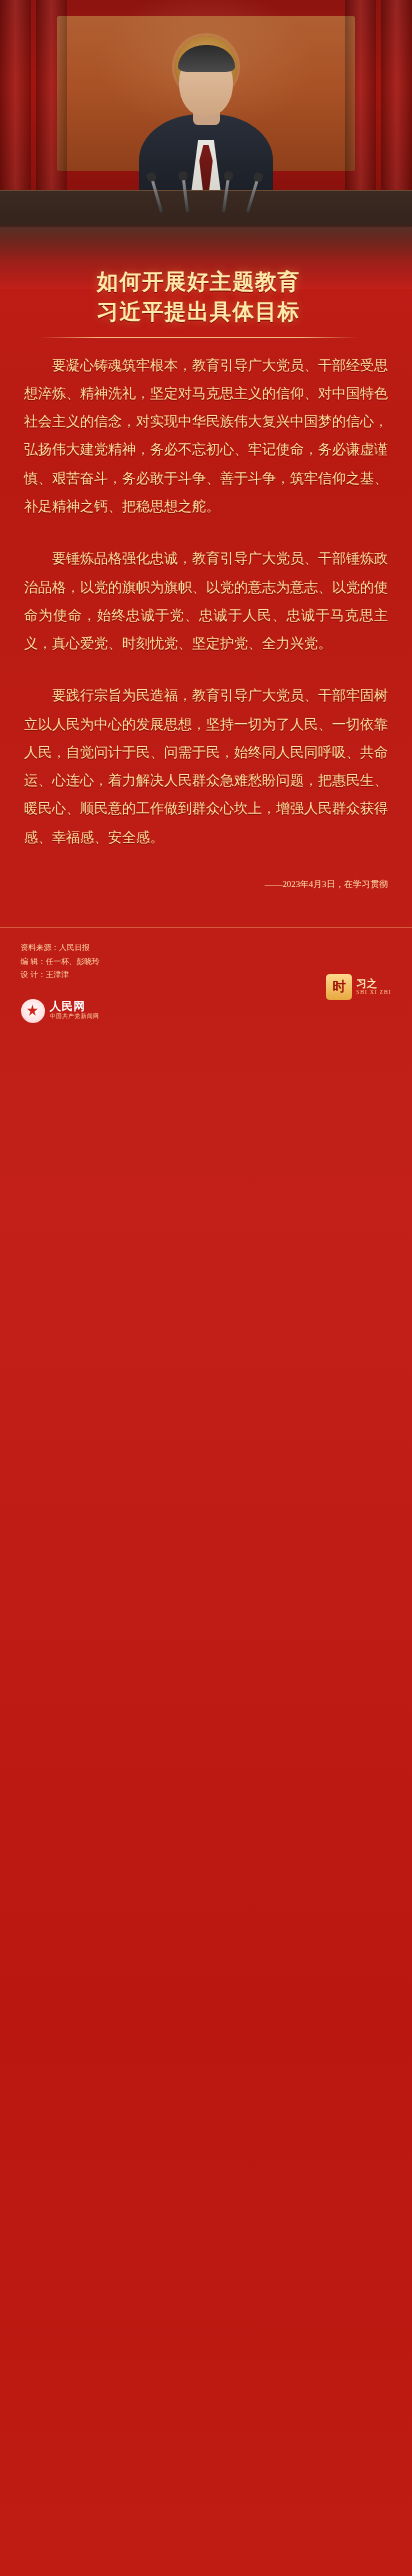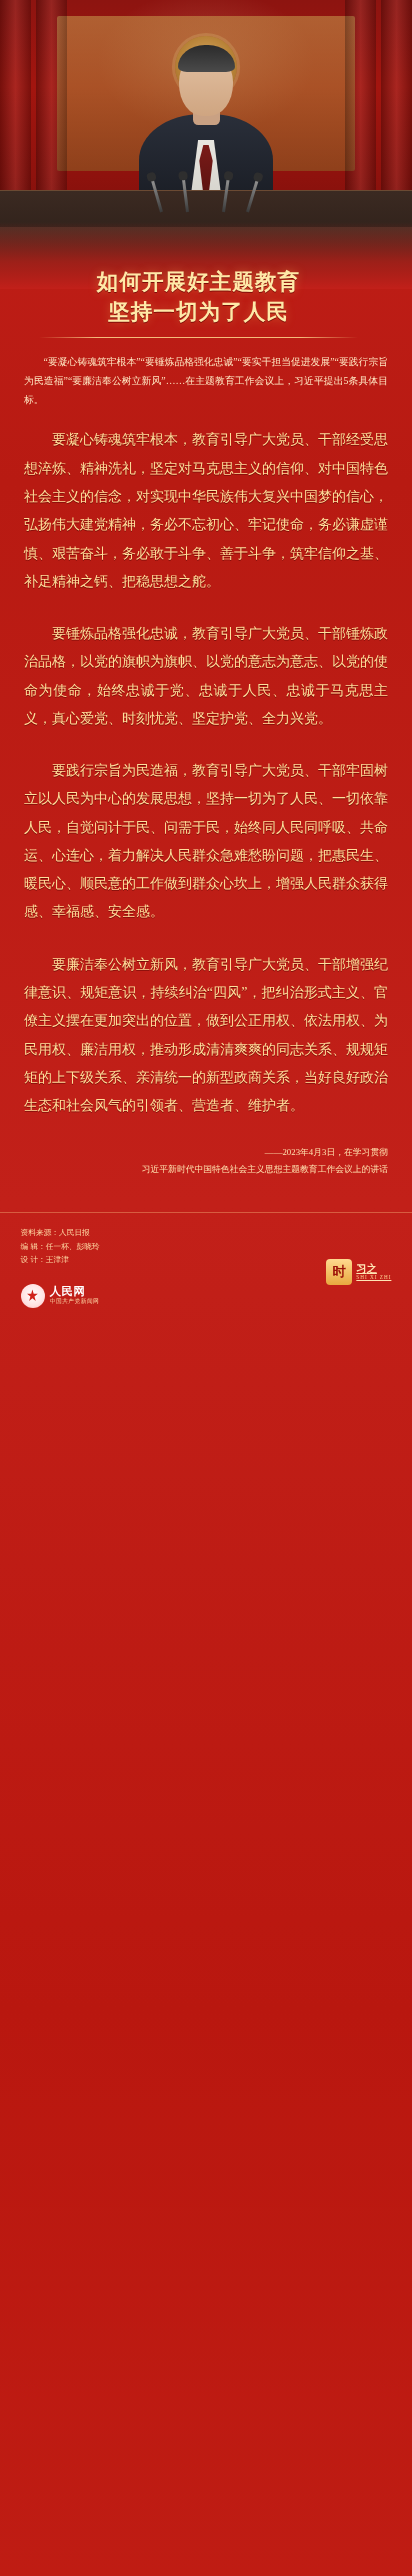--- a/index.html
+++ b/index.html
@@ -277,21 +277,20 @@
     display: flex;
     align-items: center;
     justify-content: center;
   }
   .badge-label {
     color: #ffe6b4;
     font-family: "Liberation Serif", serif;
     font-size: 10.3px;
     font-weight: bold;
     line-height: 1.15;
-    text-decoration: underline;
   }
   .badge-label small {
     display: block;
     font-size: 5.2px;
     letter-spacing: 1px;
     font-weight: normal;
     color: #ffcf92;
   }
 </style>
 </head>
@@ -327,35 +326,32 @@
         <div class="mic m3"></div>
         <div class="mic m4"></div>
       </div>
 
       <div class="photo-fade"></div>
     </div>
   </div>
 
   <div class="title-band">
     <div class="title-line">如何开展好主题教育</div>
-    <div class="title-line">坚持一切为了人民</div>
+    <div class="title-line">习近平提出具体目标</div>
     <div class="rule"></div>
   </div>
 
   <div class="content">
-    <p class="lede">“要凝心铸魂筑牢根本”“要锤炼品格强化忠诚”“要实干担当促进发展”“要践行宗旨为民造福”“要廉洁奉公树立新风”……在主题教育工作会议上，习近平提出5条具体目标。</p>
 
     <p class="para">要凝心铸魂筑牢根本，教育引导广大党员、干部经受思想淬炼、精神洗礼，坚定对马克思主义的信仰、对中国特色社会主义的信念，对实现中华民族伟大复兴中国梦的信心，弘扬伟大建党精神，务必不忘初心、牢记使命，务必谦虚谨慎、艰苦奋斗，务必敢于斗争、善于斗争，筑牢信仰之基、补足精神之钙、把稳思想之舵。</p>
     <p class="para">要锤炼品格强化忠诚，教育引导广大党员、干部锤炼政治品格，以党的旗帜为旗帜、以党的意志为意志、以党的使命为使命，始终忠诚于党、忠诚于人民、忠诚于马克思主义，真心爱党、时刻忧党、坚定护党、全力兴党。</p>
     <p class="para">要践行宗旨为民造福，教育引导广大党员、干部牢固树立以人民为中心的发展思想，坚持一切为了人民、一切依靠人民，自觉问计于民、问需于民，始终同人民同呼吸、共命运、心连心，着力解决人民群众急难愁盼问题，把惠民生、暖民心、顺民意的工作做到群众心坎上，增强人民群众获得感、幸福感、安全感。</p>
-    <p class="para">要廉洁奉公树立新风，教育引导广大党员、干部增强纪律意识、规矩意识，持续纠治“四风”，把纠治形式主义、官僚主义摆在更加突出的位置，做到公正用权、依法用权、为民用权、廉洁用权，推动形成清清爽爽的同志关系、规规矩矩的上下级关系、亲清统一的新型政商关系，当好良好政治生态和社会风气的引领者、营造者、维护者。</p>
 
     <div class="source-note">
       <span>——2023年4月3日，在学习贯彻</span>
-      <span class="sn-line2">习近平新时代中国特色社会主义思想主题教育工作会议上的讲话</span>
     </div>
   </div>
 
   <div class="footer">
     <div class="credits">
       <div>资料来源：人民日报</div>
       <div>编    辑：任一杯、彭晓玲</div>
       <div>设    计：王津津</div>
     </div>
     <div class="logos">

